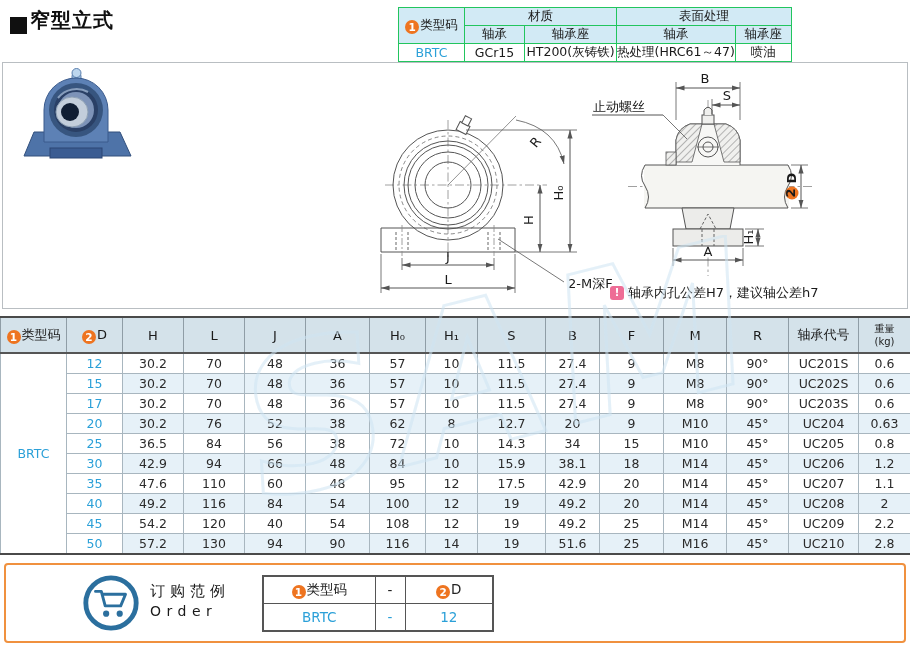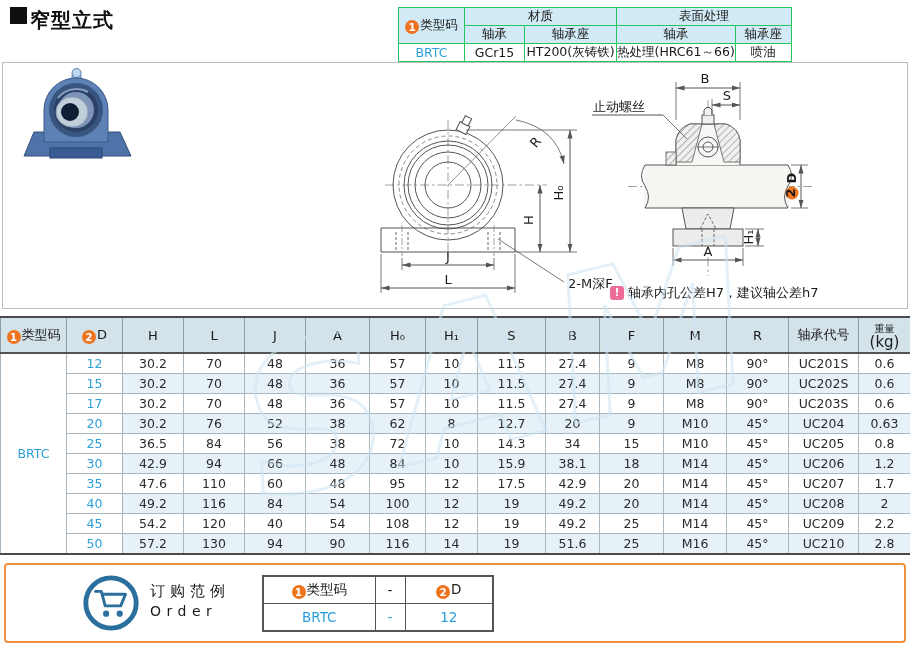--- a/index.html
+++ b/index.html
@@ -1,21 +1,21 @@
 <!DOCTYPE html>
 <html><head>
 <meta charset="utf-8">
 <style>
   html,body{margin:0;padding:0}
   body{width:910px;height:647px;position:relative;background:#fff;overflow:hidden;
        font-family:"DejaVu Sans","Liberation Sans",sans-serif;color:#222}
   svg{font-family:inherit}
 
   
-  .title-bar{position:absolute;left:10px;top:7px;display:flex;align-items:flex-start;gap:3px}
+  .title-bar{position:absolute;left:10px;top:7px;display:flex;align-items:flex-end;gap:3px}
   .title-sq{width:17px;height:17px;background:#101010}
   .title-text{font-size:20px;font-weight:bold;letter-spacing:1px;color:#101010}
 
   
   .info-table{position:absolute;left:398px;top:7px;border-collapse:collapse;table-layout:fixed;border:1.5px solid #333}
   .info-table td{border:1px solid #22c55e;font-size:12.5px;text-align:center;padding:0;height:16px;color:#1a1a1a;overflow:hidden;white-space:nowrap}
   .info-table .hdr{background:#d2eaf5}
   .info-table .code{color:#2ba0d8}
 
   
@@ -33,21 +33,21 @@
   .spec-table{position:absolute;left:0;top:316px;width:910px;border-collapse:collapse;table-layout:fixed;
               border-top:2px solid #4a4a4a;border-bottom:2px solid #4a4a4a;border-left:1.5px solid #4a4a4a;border-right:1.5px solid #4a4a4a}
   .spec-table th{background:#d4e2ea;font-weight:normal;font-size:13px;height:34px;padding:0;
                  border:1px solid #8f9da6;border-bottom:2px solid #555;color:#1a1a1a}
   .spec-table td{font-size:12.5px;text-align:center;height:19px;line-height:19px;padding:0;
                  border:1px solid #a8b6bf;color:#2b2b2b;background:#fff;white-space:nowrap}
   .spec-table tbody tr:nth-child(even) td{background:#e6f1f8}
   .spec-table td.code-cell{background:#fff !important;color:#2ba0d8}
   .spec-table td.d-val{background:#fff !important;color:#2ba0d8}
   .wt1{font-size:10px;line-height:14px}
-  .wt2{font-size:15px;line-height:12px}
+  .wt2{font-size:10px;line-height:12px}
 
   .numcircle{display:inline-block;width:14px;height:14px;line-height:14px;border-radius:50%;background:#ee7420;
              color:#fff;font-size:10.5px;font-weight:bold;text-align:center;vertical-align:-2px;margin-right:1px}
 
   
   .order-box{position:absolute;left:4px;top:563px;width:898px;height:76px;border:2px solid #f0913f;border-radius:4px;background:#fff}
   .cart{position:absolute;left:80px;top:572px}
   .order-cn{position:absolute;left:150px;top:582px;font-size:15px;letter-spacing:5px;color:#1a1a1a}
   .order-en{position:absolute;left:150px;top:603px;font-size:14px;letter-spacing:5.5px;color:#1a1a1a}
   .order-table{position:absolute;left:262px;top:575px;border-collapse:collapse;border:2px solid #555}
@@ -81,21 +81,21 @@
   <tr>
     <td class="hdr">轴承</td>
     <td class="hdr">轴承座</td>
     <td class="hdr">轴承</td>
     <td class="hdr">轴承座</td>
   </tr>
   <tr>
     <td class="code">BRTC</td>
     <td>GCr15</td>
     <td>HT200(灰铸铁)</td>
-    <td>热处理(HRC61～66)</td>
+    <td>热处理(HRC61～47)</td>
     <td>喷油</td>
   </tr>
 </tbody>
   </table>
 
 <div class="box-top"></div>
 
 <svg class="photo" width="128" height="104" viewBox="0 0 128 104">
   <g>
     <rect x="58" y="10" width="9" height="13" rx="2" fill="#9fc1e0" stroke="#5a7fae"></rect>
@@ -380,21 +380,21 @@
         <td>60</td>
         <td>48</td>
         <td>95</td>
         <td>12</td>
         <td>17.5</td>
         <td>42.9</td>
         <td>20</td>
         <td>M14</td>
         <td>45°</td>
         <td>UC207</td>
-        <td>1.7</td>
+        <td>1.1</td>
       </tr>
       <tr>
         <td class="d-val">40</td>
         <td>49.2</td>
         <td>116</td>
         <td>84</td>
         <td>54</td>
         <td>100</td>
         <td>12</td>
         <td>19</td>

